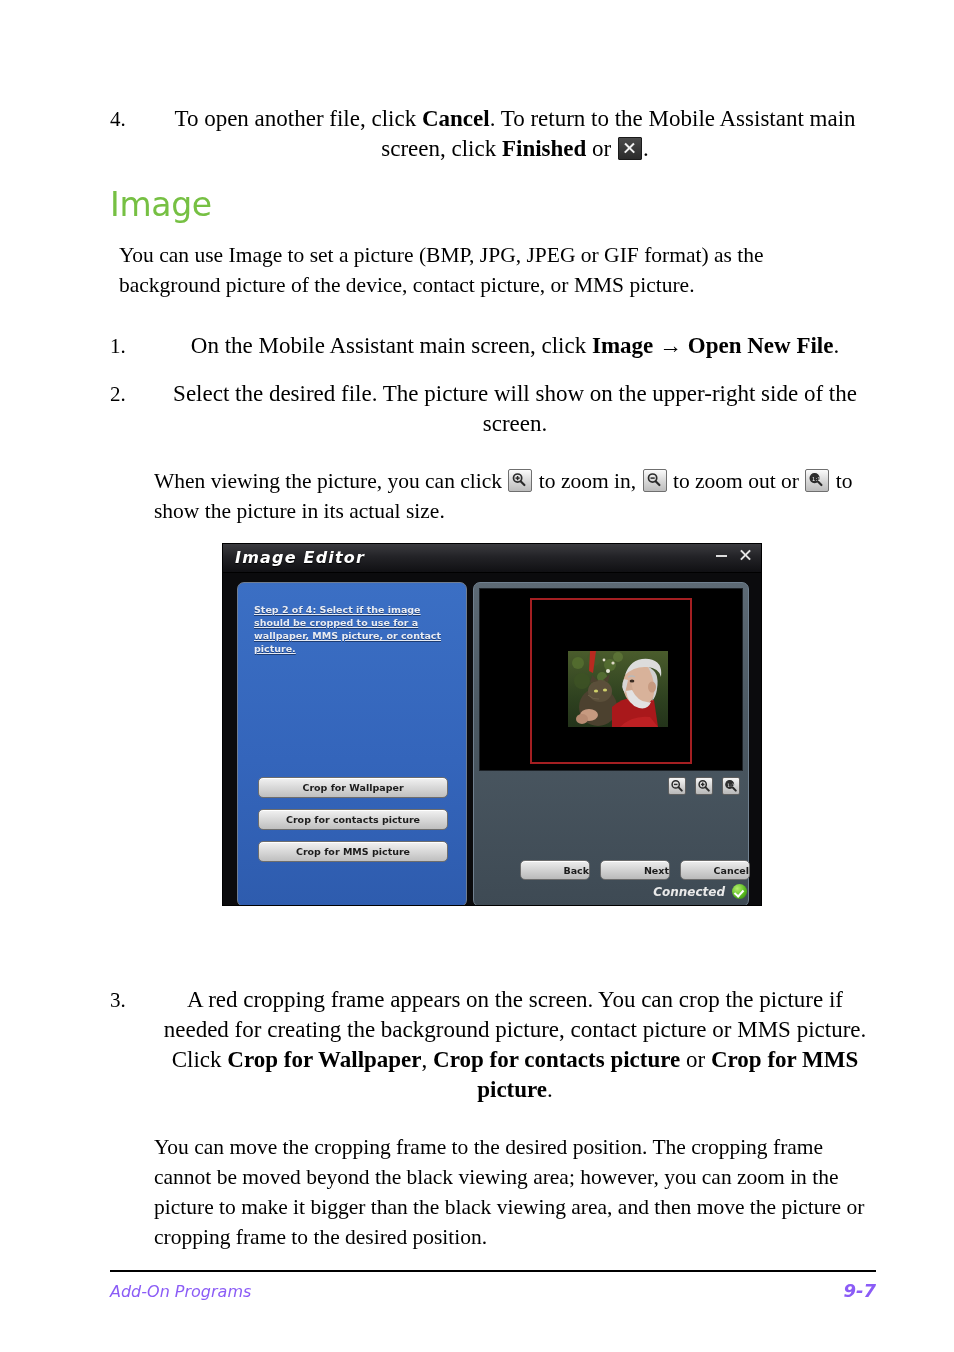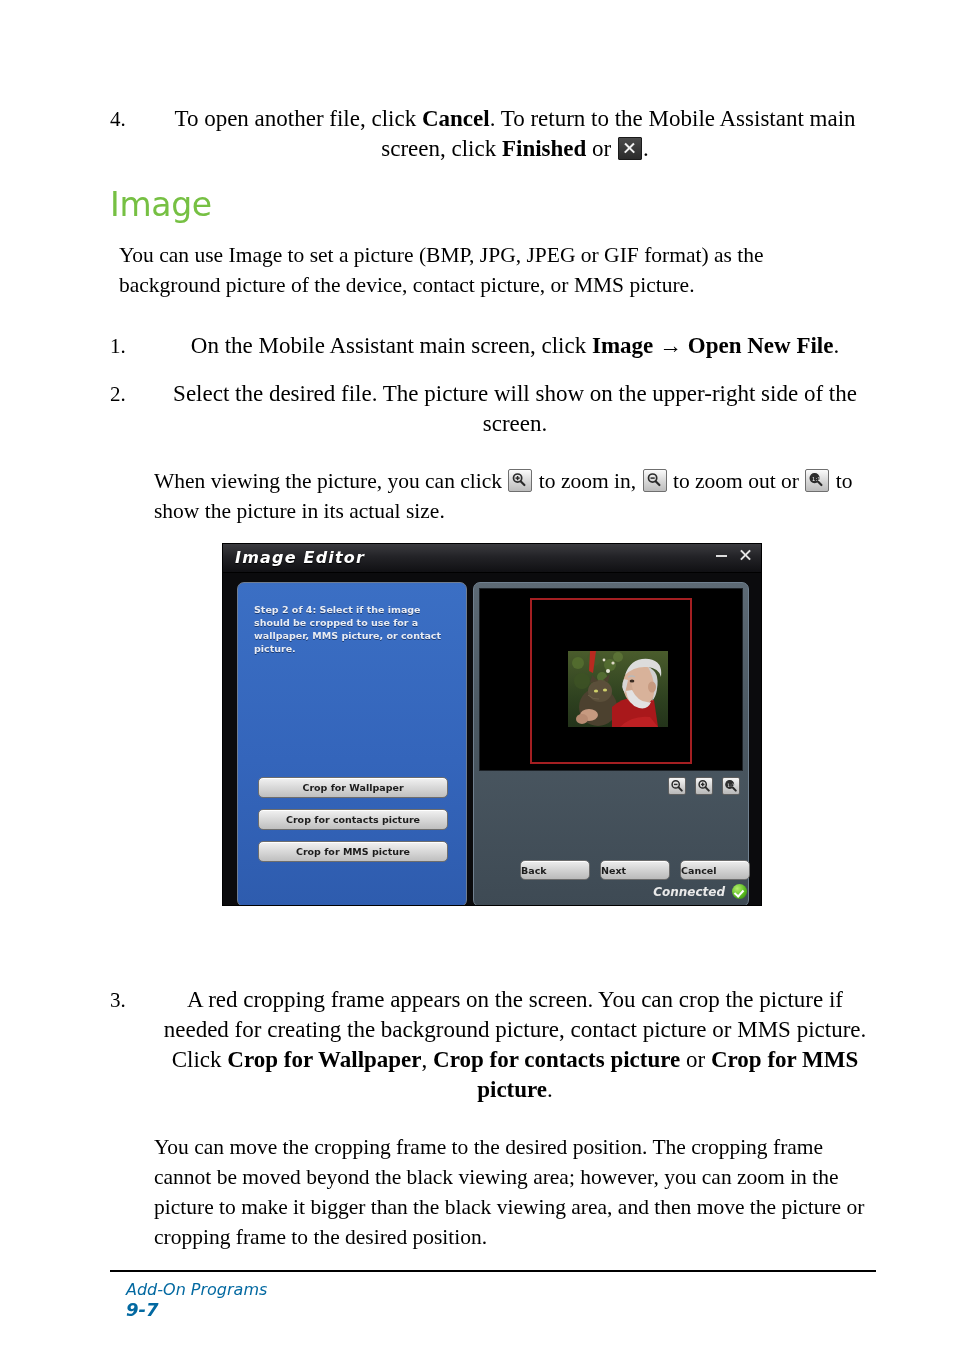--- a/index.html
+++ b/index.html
@@ -182,20 +182,21 @@
     position: absolute;
     left: 16px;
     top: 20px;
     width: 200px;
     font-family: "DejaVu Sans", "Liberation Sans", sans-serif;
     font-size: 9.5px;
     line-height: 13px;
     color: #e8ecf4;
     font-weight: bold;
     text-shadow: 0 1px 0 #1c3c74;
+    text-decoration: underline;
   }
   .crop-btns {
     position: absolute;
     left: 20px;
     top: 194px;
     width: 190px;
   }
   .sbtn {
     display: block;
     width: 100%;
@@ -279,21 +280,21 @@
     position: absolute;
     left: 46px;
     bottom: 26px;
     display: flex;
     gap: 10px;
   }
   .navbtn {
     width: 70px;
     height: 20px;
     line-height: 19px;
-    text-align: left;
+    text-align: right;
     font-family: "DejaVu Sans", "Liberation Sans", sans-serif;
     font-size: 9.5px;
     font-weight: bold;
     color: #1d1d1d;
     background: linear-gradient(180deg, #eeeeee 0%, #d4d4d4 48%, #bababa 100%);
     border: 1px solid #6d6d6d;
     border-radius: 5px;
     box-sizing: border-box;
     box-shadow: inset 0 1px 0 #ffffff;
   }
@@ -333,31 +334,30 @@
   .footer-rule {
     position: absolute;
     left: 110px;
     top: 1270px;
     width: 766px;
     height: 2px;
     background: #000;
   }
   .footer {
     position: absolute;
-    left: 126px;
+    left: 110px;
     top: 1280px;
     width: 766px;
     display: flex;
     justify-content: space-between;
     align-items: baseline;
     font-family: "DejaVu Sans", "Liberation Sans", sans-serif;
     font-style: italic;
     font-size: 16px;
-    color: #0369a1;
-    flex-direction: column;
+    color: #8b5cf6;
   }
   .footer-page {
     font-weight: bold;
     font-size: 18px;
     text-align: center;
   }
 </style>
 </head>
 <body>
 

